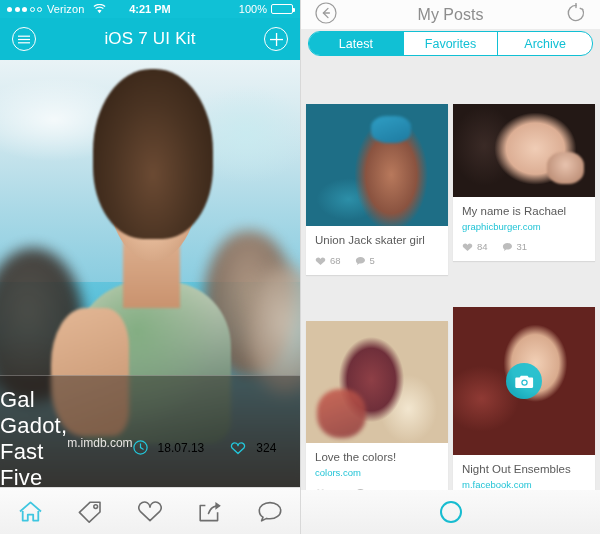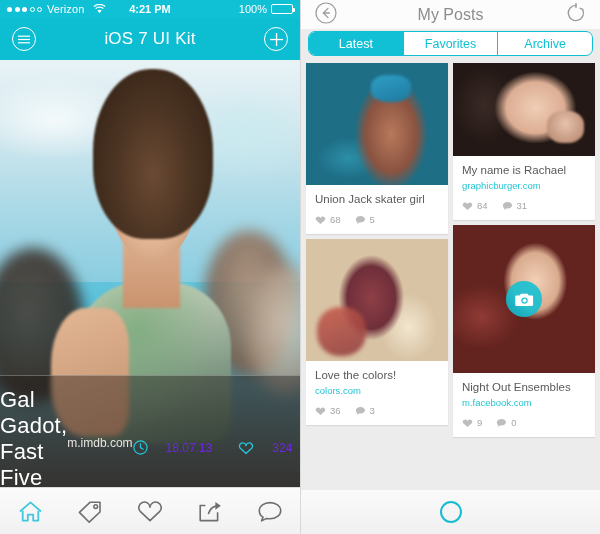--- a/index.html
+++ b/index.html
@@ -124,21 +124,21 @@
   .caption {
     position:absolute; left:0; right:0; bottom:0; height:112px;
     background:rgba(30,24,22,0.42);
     border-top:1px solid rgba(255,255,255,0.28);
     display:flex; align-items:center;
     padding-top:14px; backdrop-filter:blur(2px);
   }
   .cap-title { color:#fff; font-size:22px; letter-spacing:0.2px; }
   .cap-url { color:#e7e4e2; font-size:12px; margin-top:8px; }
   .cap-meta { display:flex; gap:26px; margin-top:18px; align-items:center; }
-  .meta-item { display:flex; align-items:center; gap:18px; color:#6d28d9; font-size:12px; }
+  .meta-item { display:flex; align-items:center; gap:10px; color:#000000; font-size:12px; }
 
   .tabbar {
     position:absolute; bottom:0; left:0; width:300px; height:47px;
     background:linear-gradient(180deg,#fbfbfb,#f1f1f1);
     border-top:1px solid #dcdcdc;
     display:flex; align-items:center; justify-content:space-around;
   }
   .tab-ic { display:flex; align-items:center; justify-content:center; width:40px; height:34px; }
 
   
@@ -151,33 +151,33 @@
     height:29px; background:#fcfcfc; display:flex; align-items:center;
     justify-content:center; position:relative;
   }
   .r-title { color:#8d8d8d; font-size:16px; }
   .r-hbtn { position:absolute; top:50%; transform:translateY(-50%); }
   .r-hbtn.left { left:14px; }
   .r-hbtn.right { right:14px; }
 
   .seg {
     margin:2px 7px 0 7px; height:25px; display:flex;
-    border:1px solid #11c0d4; border-radius:7px; overflow:hidden;
+    border:1px solid #11c0d4; border-radius:12px; overflow:hidden;
     background:#fff;
   }
   .seg-item {
     flex:1; display:flex; align-items:center; justify-content:center;
     font-size:12.5px; color:#11c0d4; border-right:1px solid #11c0d4;
   }
   .seg-item:last-child { border-right:none; }
   .seg-item.active { background:#11c0d4; color:#fff; }
 
   .masonry { display:flex; gap:5px; padding:7px 5px 0 5px; }
   .col { flex:1; display:flex; flex-direction:column; gap:5px; }
-  .card { background:#fff; box-shadow:0 1px 1px rgba(0,0,0,.08); overflow:hidden; }
+  .card { background:#fff; box-shadow:0 1px 1px rgba(0,0,0,.08); overflow:hidden;margin-top:41px; }
   .card-img { width:100%; position:relative; overflow:hidden; }
   .card-body { padding:8px 9px 9px 9px; }
   .card-title { font-size:11.5px; color:#5a5a5a; }
   .card-url { font-size:9.5px; color:#22c4d6; margin-top:4px; }
   .card-meta { display:flex; gap:14px; margin-top:9px; align-items:center; }
   .cm { display:flex; align-items:center; gap:4px; font-size:9.5px; color:#a6a6a6; }
 
   
   .img1 {
     height:122px;

